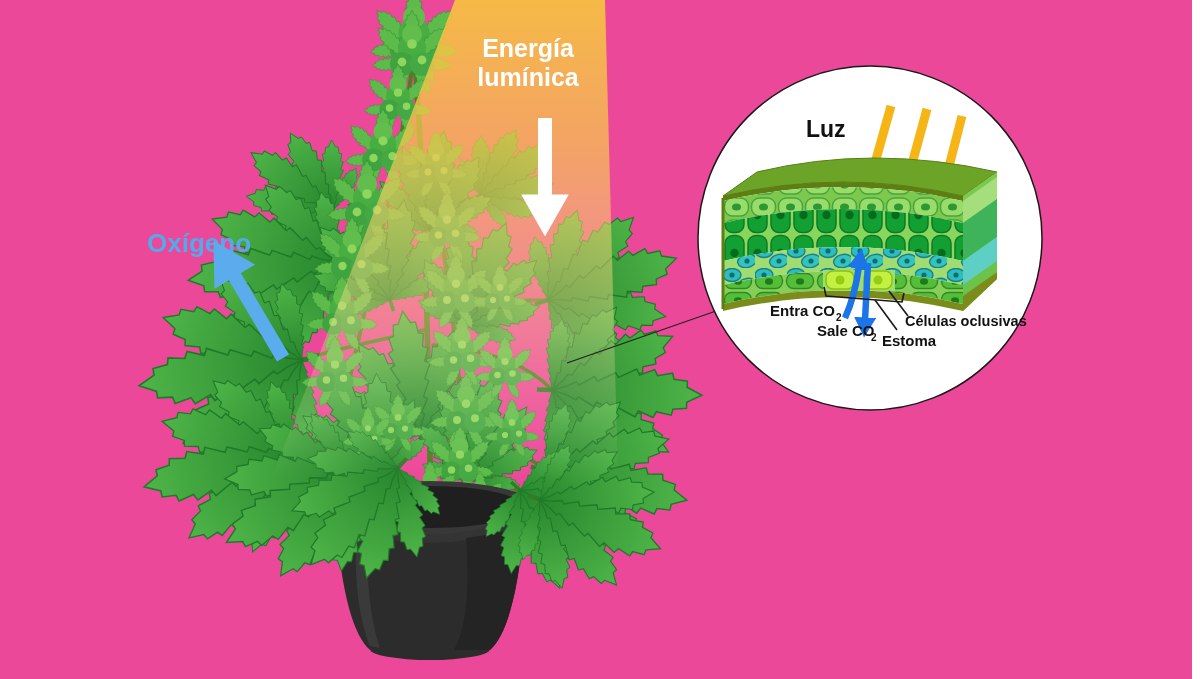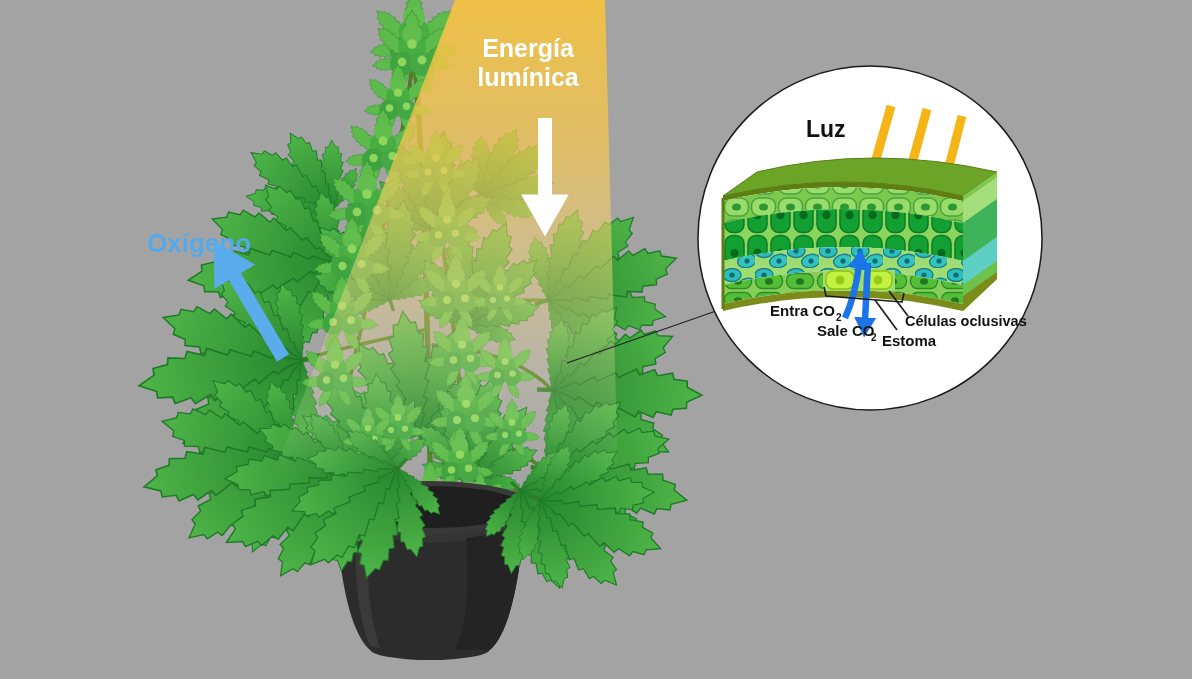--- a/index.html
+++ b/index.html
@@ -1,16 +1,16 @@
 <!DOCTYPE html>
 <html><head>
 <meta charset="utf-8">
 <style>
   html,body{margin:0;padding:0;background:#fff;}
-  .stage{position:relative;width:1192px;height:679px;background:#a3a3a3;overflow:hidden;}
+  .stage{position:relative;width:1192px;height:679px;background:#ec4899;overflow:hidden;}
   text{font-family:"Liberation Sans","DejaVu Sans",sans-serif;}
   .b{font-weight:bold;}
 </style>
 </head>
 <body>
 
 <div class="stage">
 <svg width="1200" height="679" viewBox="0 0 1200 679" xmlns="http://www.w3.org/2000/svg">
   <defs>
     <linearGradient id="gBeam" x1="0" y1="0" x2="0" y2="1">

